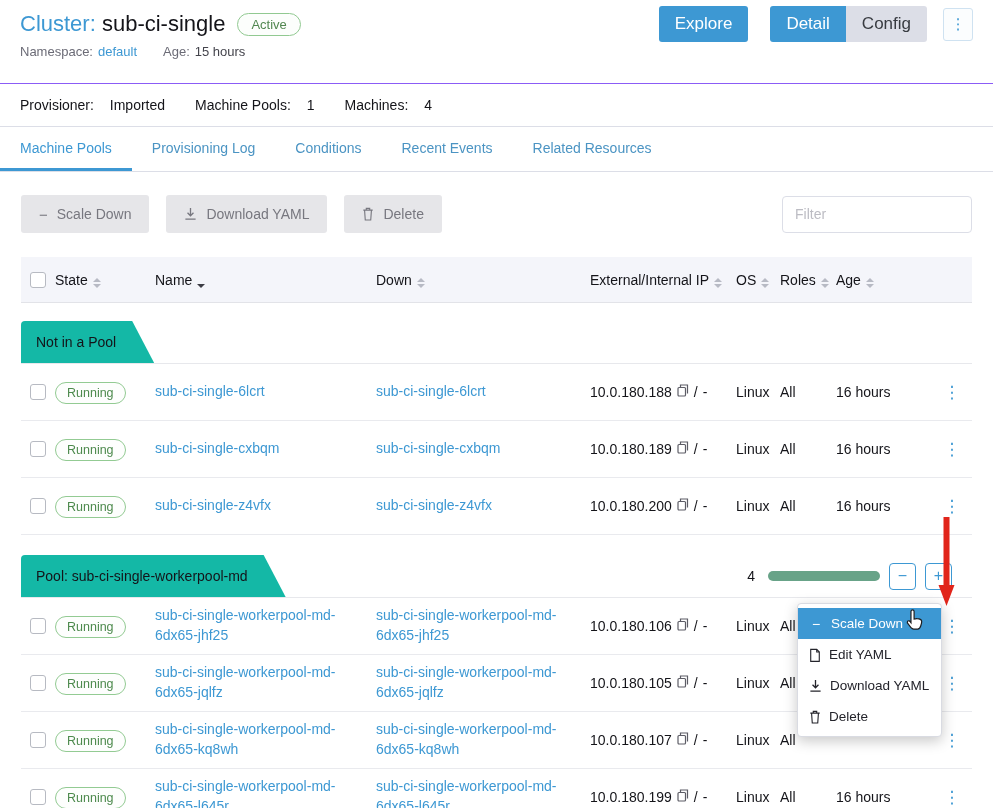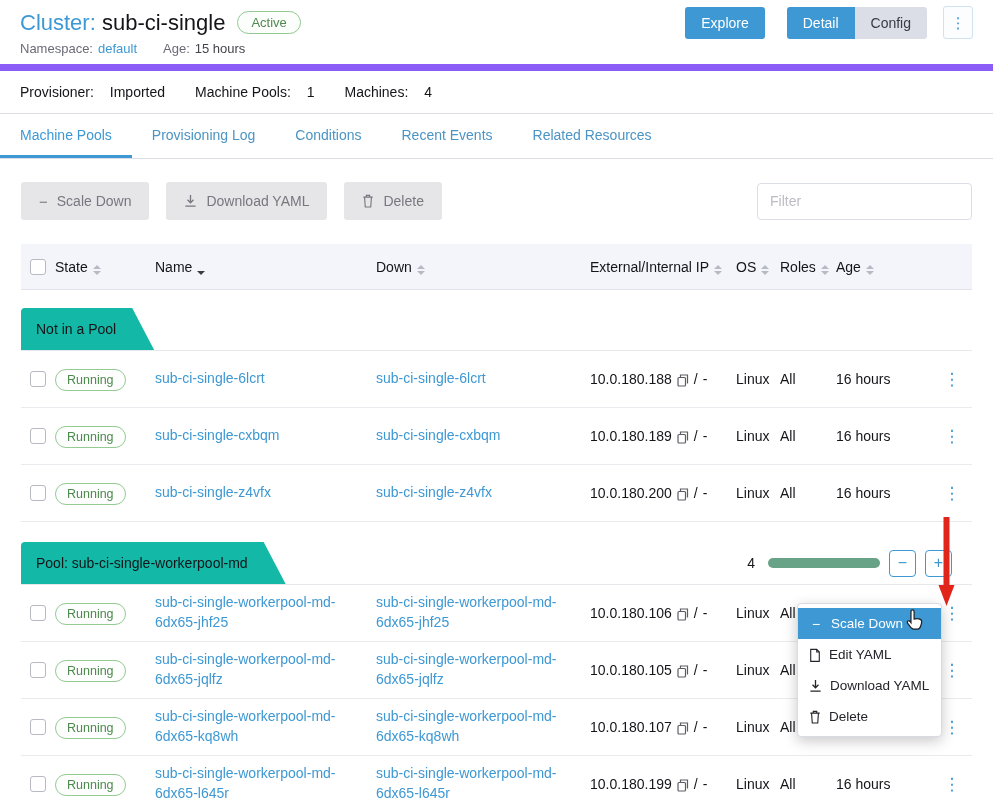--- a/index.html
+++ b/index.html
@@ -2,28 +2,28 @@
 <html><head>
 <meta charset="utf-8">
 <style>
 *{margin:0;padding:0;box-sizing:border-box}
 html,body{width:993px;height:808px}
 body{font-family:"Liberation Sans",sans-serif;font-size:14px;color:#141419;background:#fff;position:relative;overflow:hidden}
 a{text-decoration:none}
 button{font-family:inherit;cursor:pointer}
 
 
-.masthead{padding:6px 20px 6px;border-bottom:7px solid #8b5cf6}
+.masthead{padding:6px 20px 22px;border-bottom:1px solid #8b5cf6}
 .title-row{display:flex;align-items:center}
 .title{font-size:22px;font-weight:400}
 .title .c-label{color:#3d98d3}
 .title .c-name{color:#141419}
 .badge-pill{border:1px solid #91c991;color:#518750;background:#fcfefc;border-radius:12px;padding:3px 13px;font-size:13px;margin-left:12px}
 .header-actions{margin-left:auto;display:flex;align-items:center}
-.btn{border:none;border-radius:3px;font-size:14px;padding:8px 16px}
+.btn{border:none;border-radius:3px;font-size:17px;padding:8px 16px}
 .btn-primary{background:#3d98d3;color:#fff}
 .btn-muted{background:#dcdee7;color:#383b41}
 .btn-group{display:flex;margin-left:22px}
 .btn-group .btn:first-child{border-radius:3px 0 0 3px}
 .btn-group .btn:last-child{border-radius:0 3px 3px 0}
 .kebab-btn{width:30px;height:33px;margin-left:16px;border:1px solid #cfe2f1;background:#fbfdfe;color:#3d98d3;border-radius:3px;font-size:15px}
 .sub-row{display:flex;align-items:flex-start;margin-top:2px;font-size:13px;color:#6b6b76;height:17px}
 .sub-row .link{color:#3d98d3;margin-left:5px}
 .sub-row .val{color:#44444c;margin-left:5px}
 .sub-row .sep{width:26px}
@@ -36,21 +36,21 @@
 
 .tabs{display:flex;border-bottom:1px solid #dcdee7;height:45px}
 .tab{display:flex;align-items:center;padding:0 20px;color:#4b94c3;border-bottom:3px solid transparent;cursor:pointer}
 .tab.active{color:#3d98d3;border-bottom-color:#3d98d3}
 
 
 .toolbar{display:flex;align-items:center;margin:23px 21px 0}
 .tbtn{display:flex;align-items:center;background:#e6e6e9;color:#77777f;border:none;border-radius:3px;height:38px;padding:0 18px;font-size:14px;margin-right:17px}
 .tbtn .glyph{font-size:15px;margin-right:9px}
 .tbtn svg{margin-right:9px}
-.filter{margin-left:auto;width:215px;height:37px;border:1px solid #dcdee7;border-radius:4px;padding:0 12px;font-size:14px;font-family:inherit;color:#141419;outline:none}
+.filter{margin-left:auto;width:190px;height:37px;border:1px solid #dcdee7;border-radius:4px;padding:0 12px;font-size:14px;font-family:inherit;color:#141419;outline:none}
 .filter::placeholder{color:#bcbcc3}
 
 
 .table{margin:24px 21px 0}
 .grid{display:grid;grid-template-columns:34px 100px 221px 214px 146px 44px 56px 1fr 40px;align-items:center}
 .thead{background:#f4f5fa;min-height:46px;border-bottom:1px solid #e2e3e8}
 .th{display:flex;align-items:flex-end;padding-right:6px;cursor:pointer}
 .c-center{display:flex;justify-content:center;align-items:center}
 .sort{display:inline-flex;flex-direction:column;margin-left:5px;row-gap:2px}
 .sort i{display:block;width:0;height:0;border-left:4px solid transparent;border-right:4px solid transparent}
@@ -64,21 +64,21 @@
 .group-tab{display:flex;align-items:center;background:#14b8a6;height:42px;padding:0 38px 0 15px;clip-path:polygon(0 0,calc(100% - 22px) 0,100% 100%,0 100%);border-radius:4px 0 0 0;font-size:14px}
 .pool-controls{display:flex;align-items:center;padding-right:20px}
 .scale-count{margin-right:13px}
 .scale-bar{width:112px;height:10px;border-radius:5px;background:#68a388}
 .scale-btn{width:27px;height:27px;border:1px solid #3d98d3;border-radius:4px;background:#fff;color:#3d98d3;font-size:16px;display:flex;align-items:center;justify-content:center;margin-left:9px;padding:0;line-height:1}
 
 .row{min-height:57px;border-bottom:1px solid #e9eaee;font-size:14px}
 .badge-running{border:1px solid #93cb93;color:#4d8a4d;background:#fdfefd;border-radius:12px;padding:3px 11px;font-size:12.5px;white-space:nowrap}
 .link{color:#3d98d3}
 .name-link{display:inline-block;line-height:1.4;padding-right:12px}
-.c-ip{display:flex;align-items:flex-end;column-gap:5px;white-space:nowrap}
+.c-ip{display:flex;align-items:flex-start;column-gap:5px;white-space:nowrap}
 .kebab{color:#3d98d3;font-size:17px;cursor:pointer;display:block;text-align:center;width:100%}
 
 
 .context-menu{position:absolute;left:797px;top:603px;width:145px;background:#fff;border:1px solid #d9dbe2;border-radius:4px;box-shadow:0 4px 14px rgba(0,0,0,.22);padding:4px 0;z-index:20}
 .menu-item{display:flex;align-items:center;height:31px;padding:0 11px;font-size:13.5px;color:#24242b;cursor:pointer}
 .menu-item .glyph{width:14px;margin-right:8px;font-size:14px;text-align:center}
 .menu-item svg{margin-right:8px}
 .menu-item.active{background:#3d98d3;color:#fff}
 .cursor{position:absolute;left:903px;top:609px;z-index:30}
 .annotation-arrow{position:absolute;left:938px;top:517px;z-index:15}

